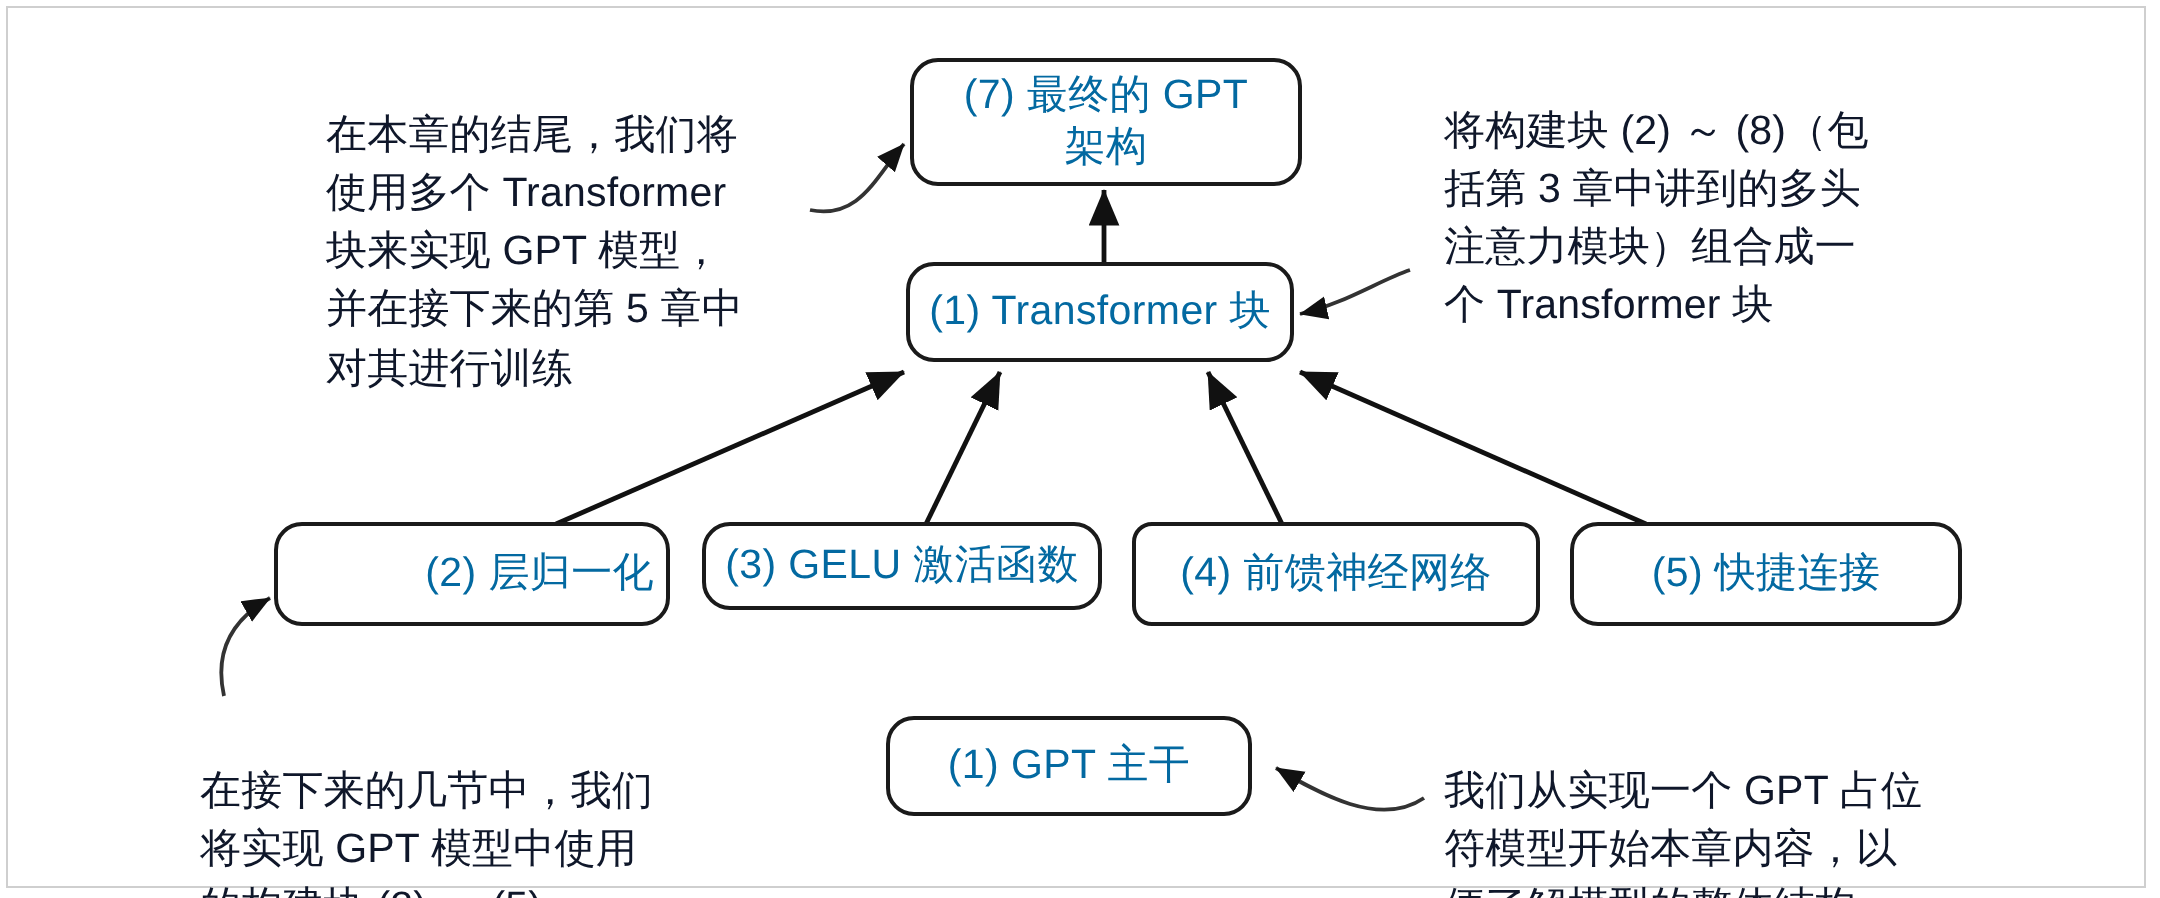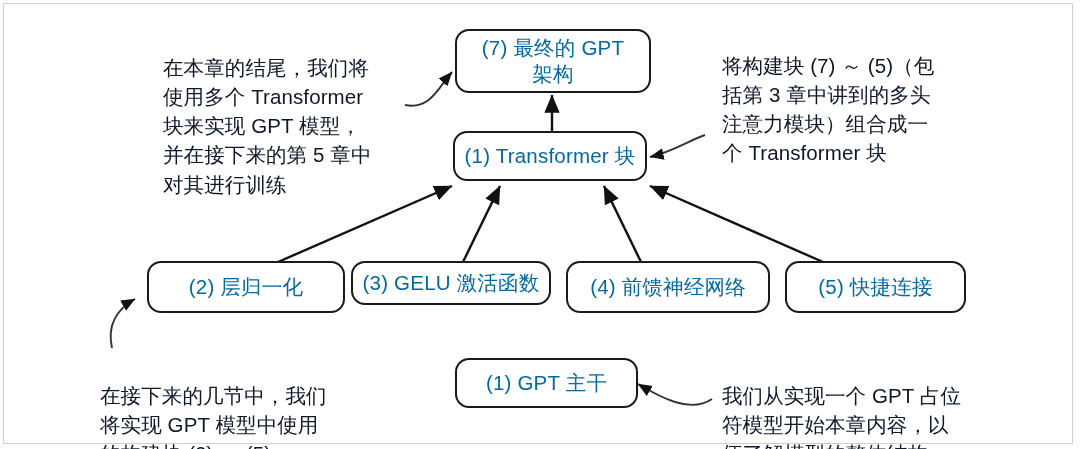--- a/index.html
+++ b/index.html
@@ -103,50 +103,50 @@
 
   <div class="node" style="left:455px; top:29px; width:196px; height:64px;">
     <span>(7) 最终的 GPT
 架构</span>
   </div>
 
   <div class="node" style="left:453px; top:131px; width:194px; height:50px;">
     <span>(1) Transformer 块</span>
   </div>
 
-  <div class="node" style="left:147px; top:261px; width:198px; height:52px;">
+  <div class="node" style="left:137px; top:261px; width:198px; height:52px;justify-content:flex-end;">
     <span>(2) 层归一化</span>
   </div>
 
   <div class="node" style="left:351px; top:261px; width:200px; height:44px;">
     <span>(3) GELU 激活函数</span>
   </div>
 
-  <div class="node" style="left:566px; top:261px; width:204px; height:52px;">
+  <div class="node" style="left:566px; top:261px; width:204px; height:52px;border-radius:10px;">
     <span>(4) 前馈神经网络</span>
   </div>
 
-  <div class="node" style="left:785px; top:261px; width:181px; height:52px;">
+  <div class="node" style="left:785px; top:261px; width:196px; height:52px;">
     <span>(5) 快捷连接</span>
   </div>
 
-  <div class="node" style="left:455px; top:358px; width:183px; height:50px;">
+  <div class="node" style="left:443px; top:358px; width:183px; height:50px;">
     <span>(1) GPT 主干</span>
   </div>
 
   <div class="annot left" style="left:163px; top:24px; width:250px;">
     <span>在本章的结尾，我们将
 使用多个 Transformer
 块来实现 GPT 模型，
 并在接下来的第 5 章中
 对其进行训练</span>
   </div>
 
   <div class="annot right" style="left:722px; top:22px; width:268px;">
-    <span>将构建块 (7) ～ (5)（包
+    <span>将构建块 (2) ～ (8)（包
 括第 3 章中讲到的多头
 注意力模块）组合成一
 个 Transformer 块</span>
   </div>
 
   <div class="annot left" style="left:100px; top:352px; width:290px;">
     <span>在接下来的几节中，我们
 将实现 GPT 模型中使用
 的构建块 (2) ～ (5)</span>
   </div>

